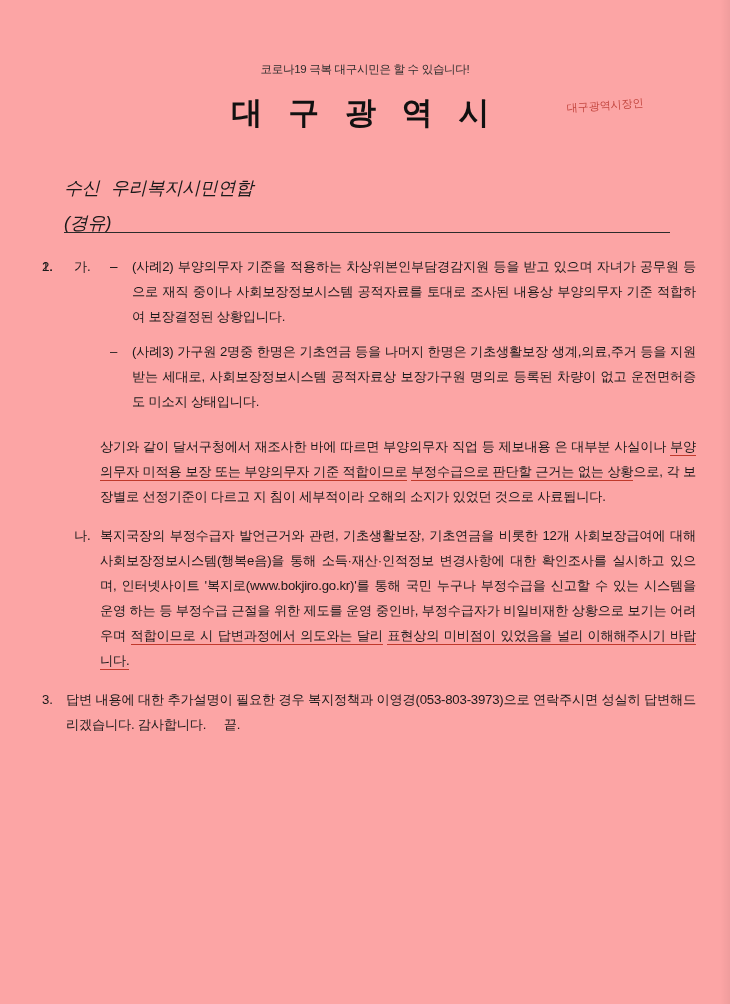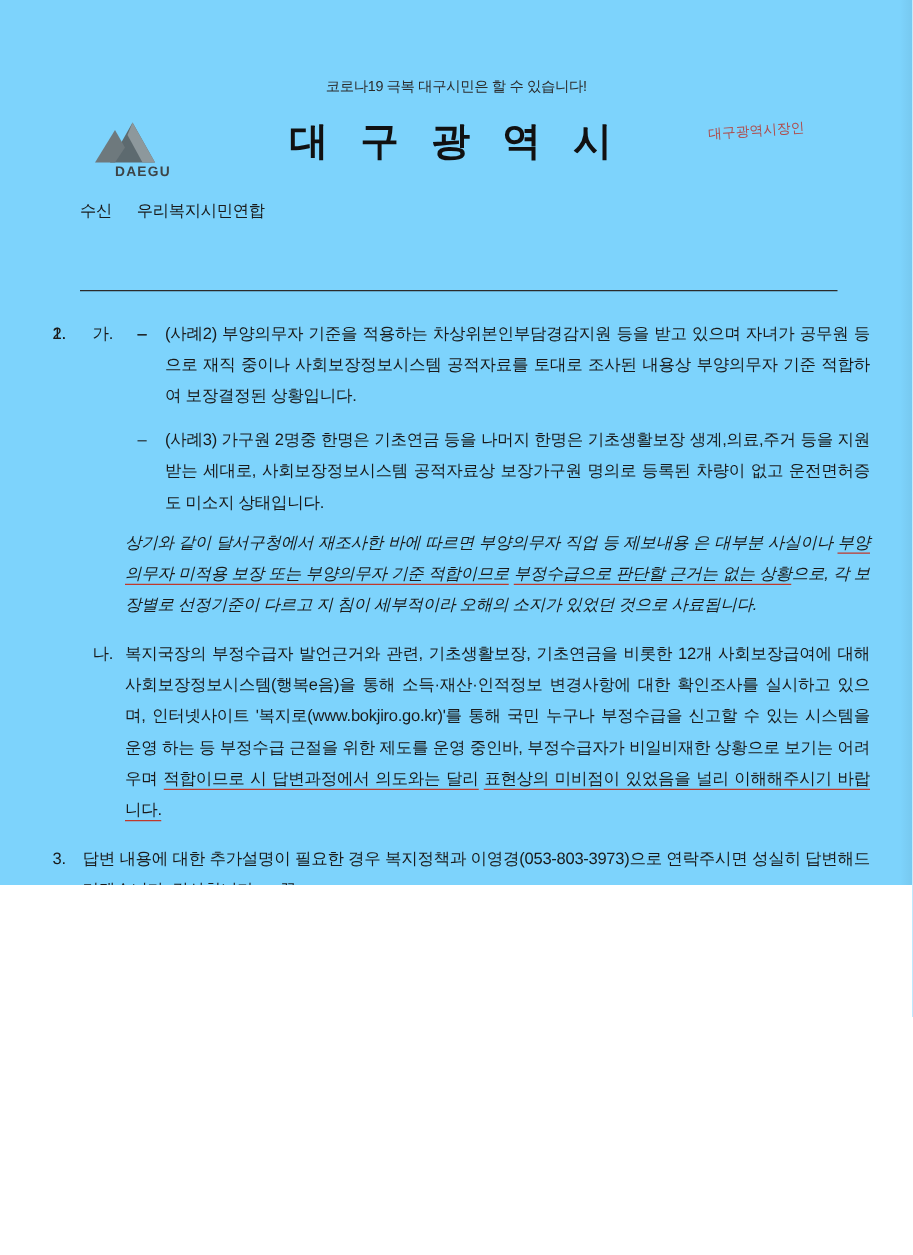--- a/index.html
+++ b/index.html
@@ -7,22 +7,22 @@
     padding: 0;
     background: #ffffff;
   }
   body {
     font-family: "Liberation Sans", sans-serif;
     color: #1a1a1a;
   }
   .page {
     position: relative;
     width: 730px;
-    height: 708px;
-    background: #7dd3fc;
+    height: 1004px;
+    background: #fca5a5;
     overflow: hidden;
   }
   .slogan {
     position: absolute;
     top: 62px;
     left: 0;
     width: 730px;
     text-align: center;
     font-size: 11.5px;
     letter-spacing: -0.3px;
@@ -65,24 +65,25 @@
     color: #b8342c;
     font-family: "Liberation Serif", serif;
     font-size: 11px;
     line-height: 14px;
     text-align: center;
     opacity: 0.85;
   }
   .meta {
     position: absolute;
     left: 64px;
-    top: 160px;
+    top: 176px;
     width: 610px;
-    font-size: 13px;
+    font-size: 18px;
     letter-spacing: -0.2px;
+    font-style: italic;
   }
   .meta .row {
     margin-bottom: 11px;
     white-space: nowrap;
   }
   .meta .label {
     display: inline-block;
     width: 42px;
   }
   .meta .value {
@@ -107,21 +108,21 @@
   .item {
     position: relative;
     margin-bottom: 6px;
   }
   .lvl1 { padding-left: 30px; margin-top: 14px; }
   .lvl1 > .marker { position: absolute; left: 6px; top: 0; }
   .lvl2 { padding-left: 64px; margin-top: 14px; }
   .lvl2 > .marker { position: absolute; left: 38px; top: 0; }
   .lvl3 { padding-left: 96px; margin-top: 10px; }
   .lvl3 > .marker { position: absolute; left: 74px; top: 0; }
-  .plain { padding-left: 64px; margin-top: 7px; font-style: italic; }
+  .plain { padding-left: 64px; margin-top: 20px; }
   .para { text-align: justify; }
   .u-red {
     border-bottom: 1.4px solid #c0392b;
     padding-bottom: 1px;
   }
   .scan-edge {
     position: absolute;
     right: 0;
     top: 0;
     width: 10px;
@@ -130,36 +131,31 @@
   }
 </style>
 </head>
 <body>
 
 <div class="page">
 
   <div class="slogan">코로나19 극복 대구시민은 할 수 있습니다!</div>
 
   <div class="header">
-    <div class="logo">
-      <svg width="76" height="50" viewBox="0 0 76 50">
-        <polygon points="16,36 34,4 52,36" fill="#5d6a6f"></polygon>
-        <polygon points="34,4 52,36 42,36 30,14" fill="#8d989c"></polygon>
-        <polygon points="4,36 20,10 28,24 20,36" fill="#6e797d"></polygon>
-        <text x="20" y="47" font-family="Liberation Sans, sans-serif" font-size="11" font-weight="bold" fill="#3d4447" letter-spacing="1">DAEGU</text>
-      </svg>
-    </div>
     <div class="org-title">대 구 광 역 시</div>
     <div class="seal">대구광역시장인</div>
   </div>
 
   <div class="meta">
     <div class="row">
       <span class="label">수신</span>
       <span class="value">우리복지시민연합</span>
+    </div>
+    <div class="row">
+      <span class="label">(경유)</span>
     </div>
   </div>
 
   <div class="rule"></div>
 
   <div class="body">
 
     <div class="item lvl1">
       <span class="marker">1.</span>
     </div>

